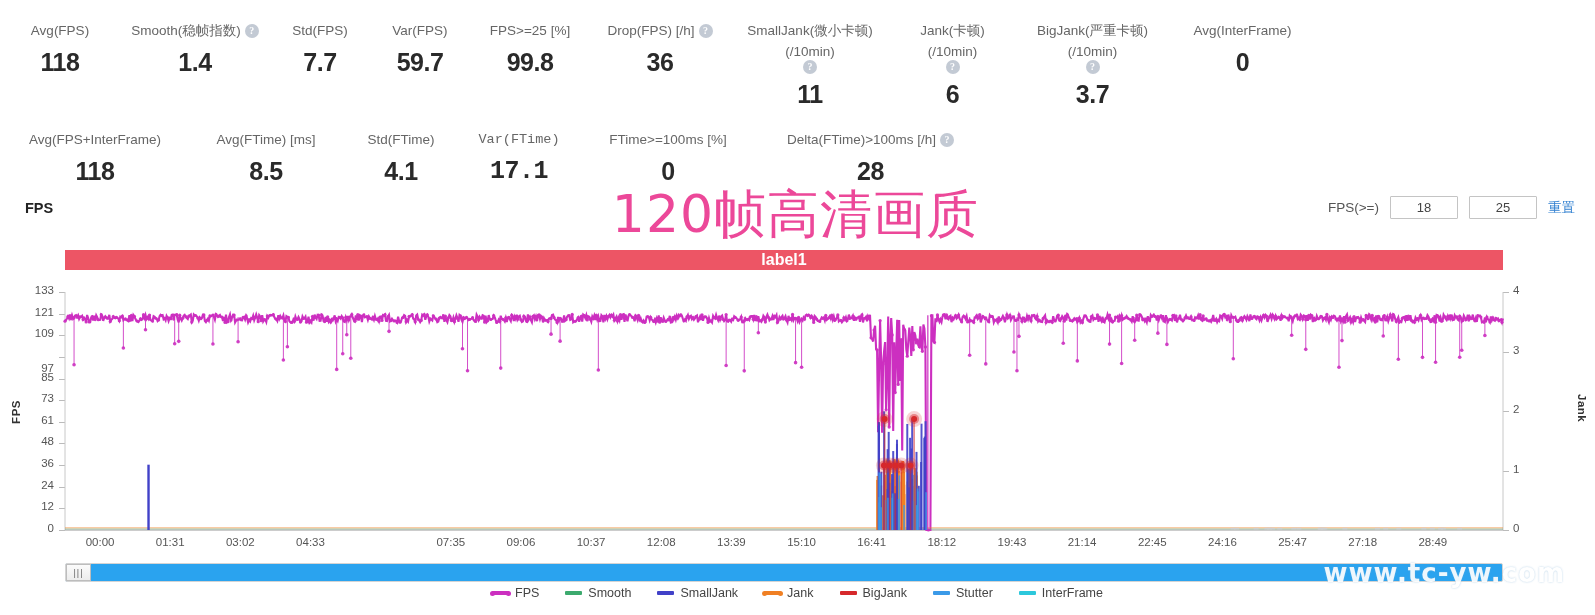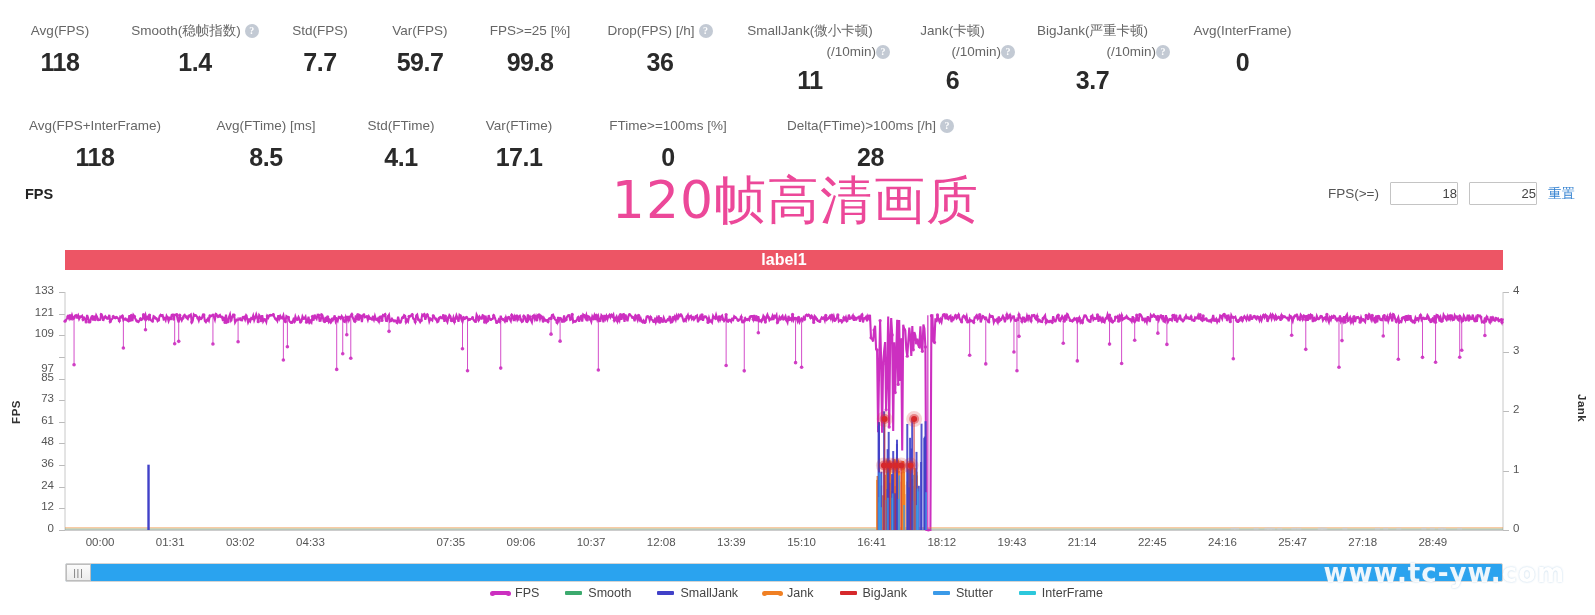--- a/index.html
+++ b/index.html
@@ -19,21 +19,21 @@
   .metric {
     display:flex; flex-direction:column; align-items:center;
     flex:0 0 auto;
   }
   .metric-label {
     font-size:13.5px; color:#666; line-height:17px;
     text-align:center; white-space:nowrap;
     display:flex; align-items:center; justify-content:center; gap:4px;
     flex-wrap:wrap;
   }
-  .metric-label .l2 { display:flex; align-items:center; width:100%; justify-content:flex-end; }
+  .metric-label .l2 { display:flex; align-items:center; width:100%; justify-content:space-between;flex-direction:column; }
   .metric-value {
     font-size:25px; font-weight:bold; color:#2a2a2a;
     margin-top:9px; letter-spacing:-0.5px;
   }
   .help-icon {
     display:inline-block; width:14px; height:14px; border-radius:50%;
     background:#c3cad4; color:#fff; font-size:10px; font-weight:bold;
     line-height:14px; text-align:center; vertical-align:middle;
     font-family:"Liberation Serif", serif;
   }
@@ -54,24 +54,24 @@
     text-align:center; color:#ec4899; font-size:52px;
     font-family:"DejaVu Sans", sans-serif; font-weight:400;
     letter-spacing:1px; pointer-events:none;
   }
   .fps-ctrl {
     position:absolute; right:20px; top:10px;
     display:flex; align-items:center; gap:11px;
     font-size:13.5px; color:#555;
   }
   .fps-ctrl input {
-    width:68px; height:23px; text-align:right;
+    width:68px; height:23px; text-align:center;
     border:1px solid #c4c4c4; background:#fff;
     font-size:13px; color:#444; font-family:"Liberation Sans", sans-serif;
-    border-radius:1px; padding:0;
+    border-radius:1px; padding:7px;
   }
   .reset-link { color:#2f7fd0; font-size:13.5px; cursor:pointer; }
 
   
   .label-band {
     position:absolute; left:65px; top:250px; width:1438px; height:20px;
     background:#ed5565; color:#fff; font-size:16px; font-weight:bold;
     display:flex; align-items:center; justify-content:center;
   }
 
@@ -234,21 +234,21 @@
           <span>Avg(FTime) [ms]</span>
         </div>
         <div class="metric-value">8.5</div>
       </div>
       <div class="metric" style="width: 118px;">
         <div class="metric-label">
           <span>Std(FTime)</span>
         </div>
         <div class="metric-value">4.1</div>
       </div>
-      <div class="metric" style="width: 118px;">
+      <div class="metric" style="width: 118px; font-family: Liberation Mono, monospace;">
         <div class="metric-label">
           <span>Var(FTime)</span>
         </div>
         <div class="metric-value">17.1</div>
       </div>
       <div class="metric" style="width: 180px;">
         <div class="metric-label">
           <span>FTime&gt;=100ms [%]</span>
         </div>
         <div class="metric-value">0</div>

